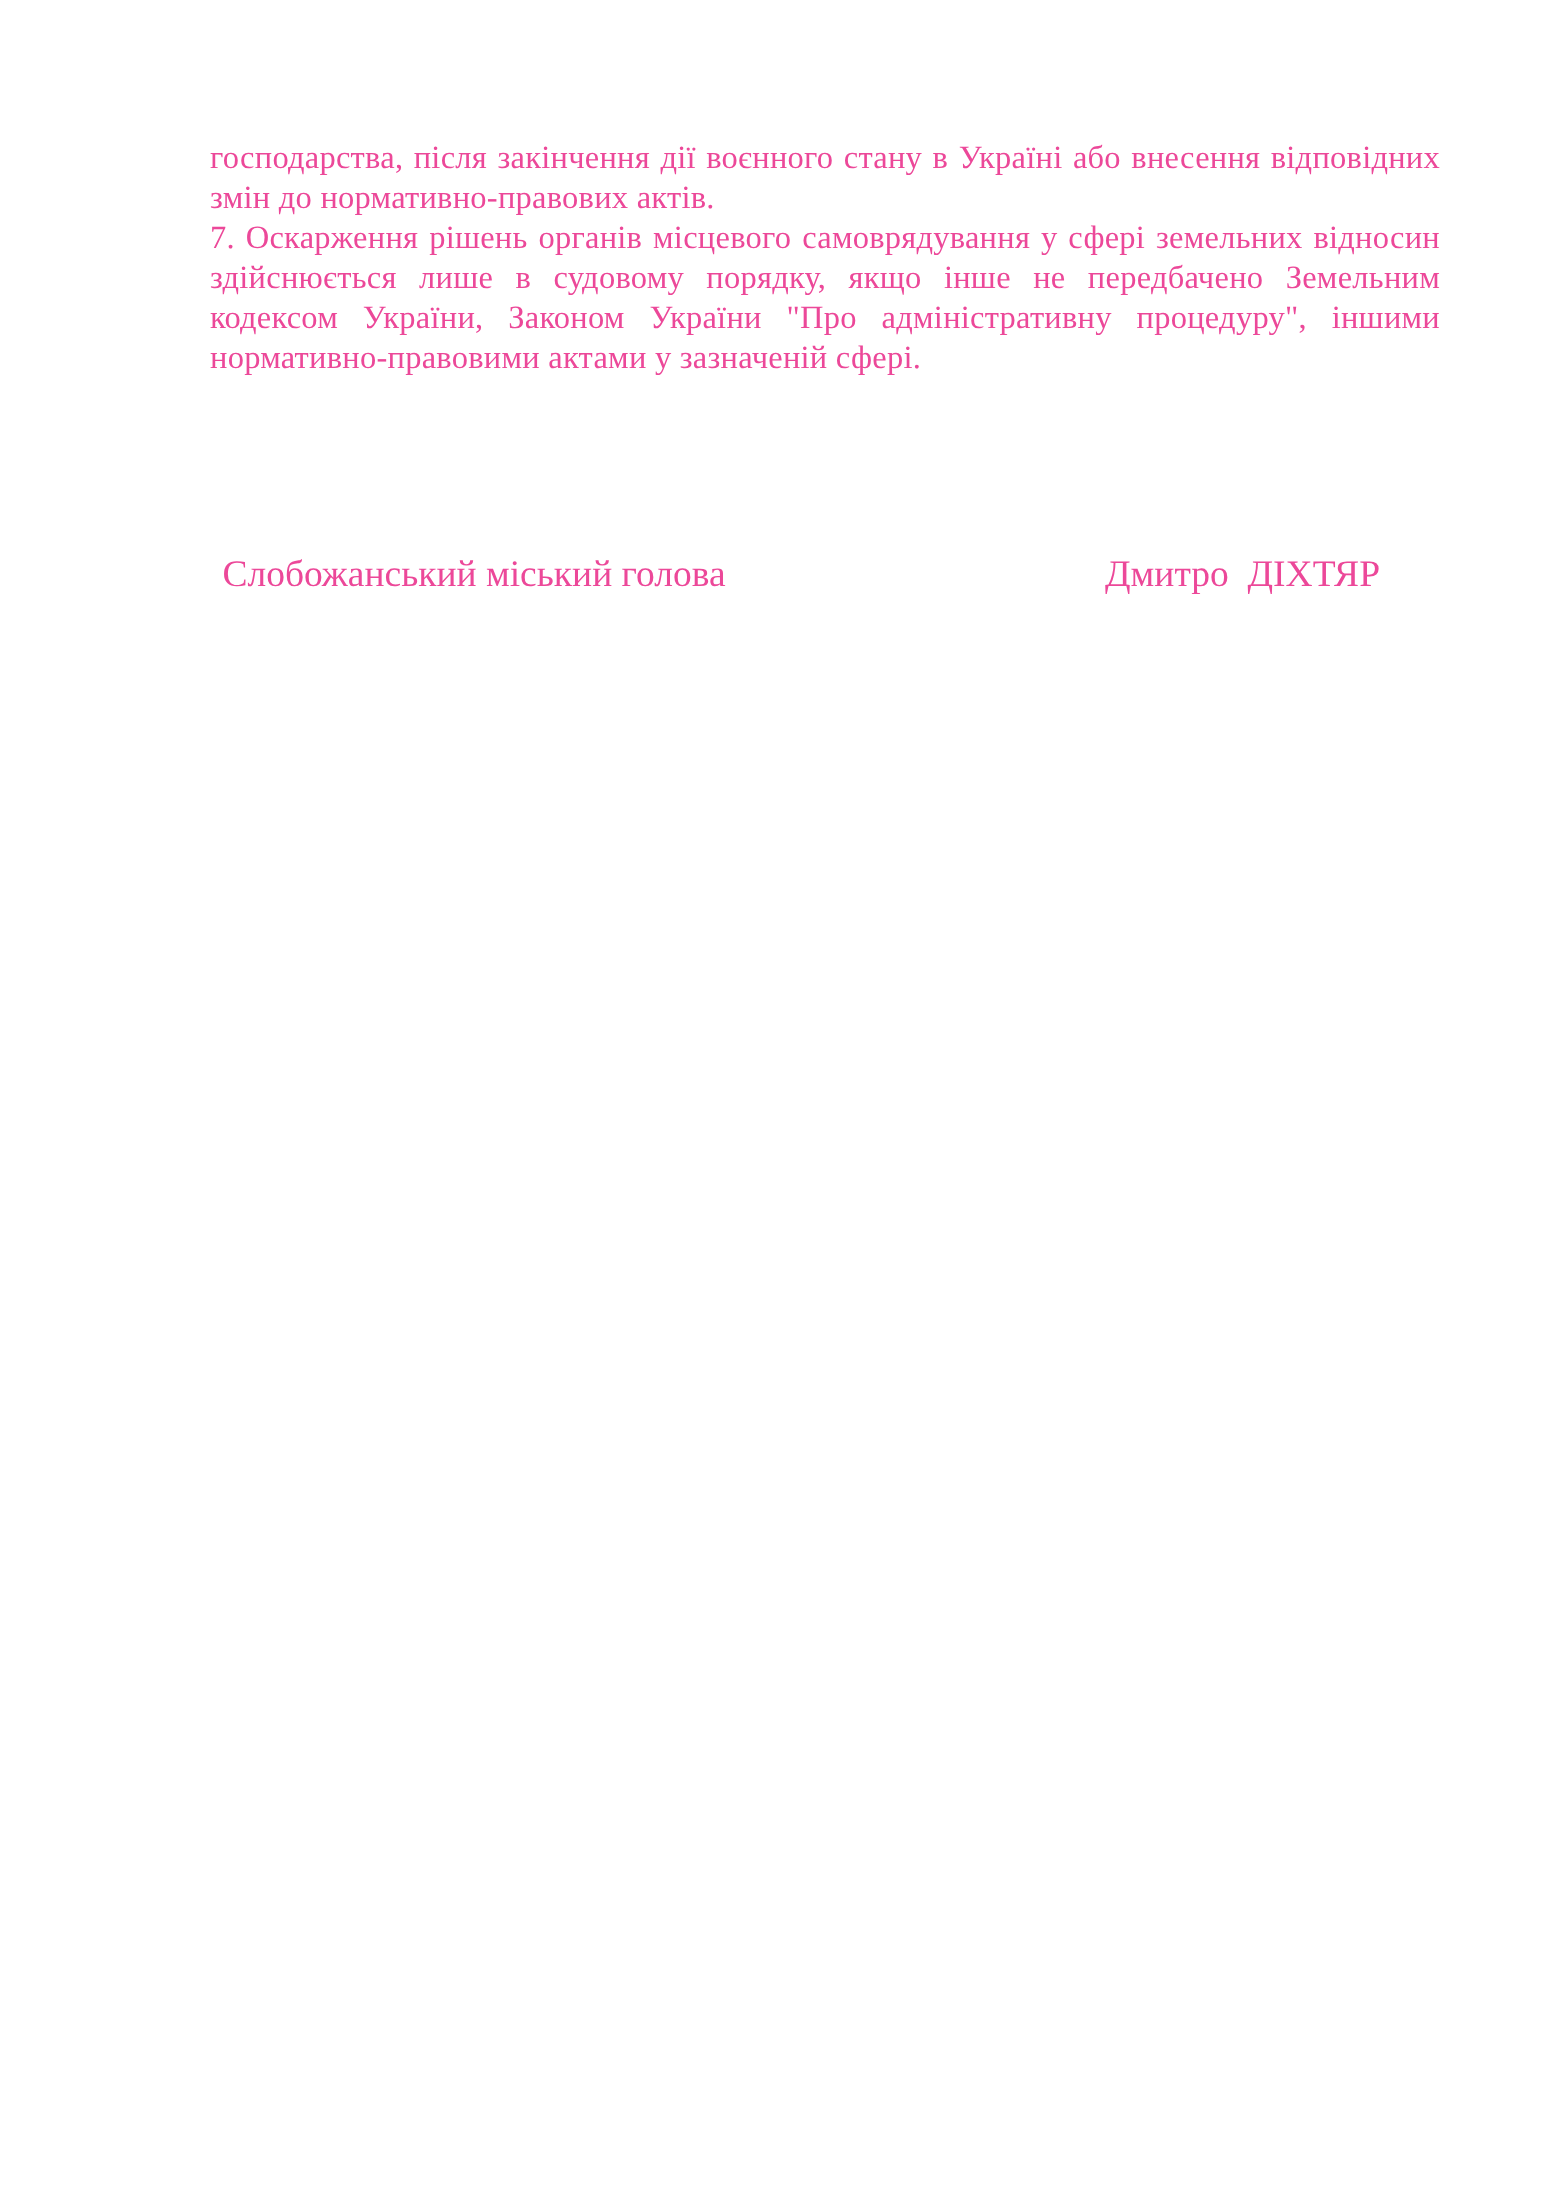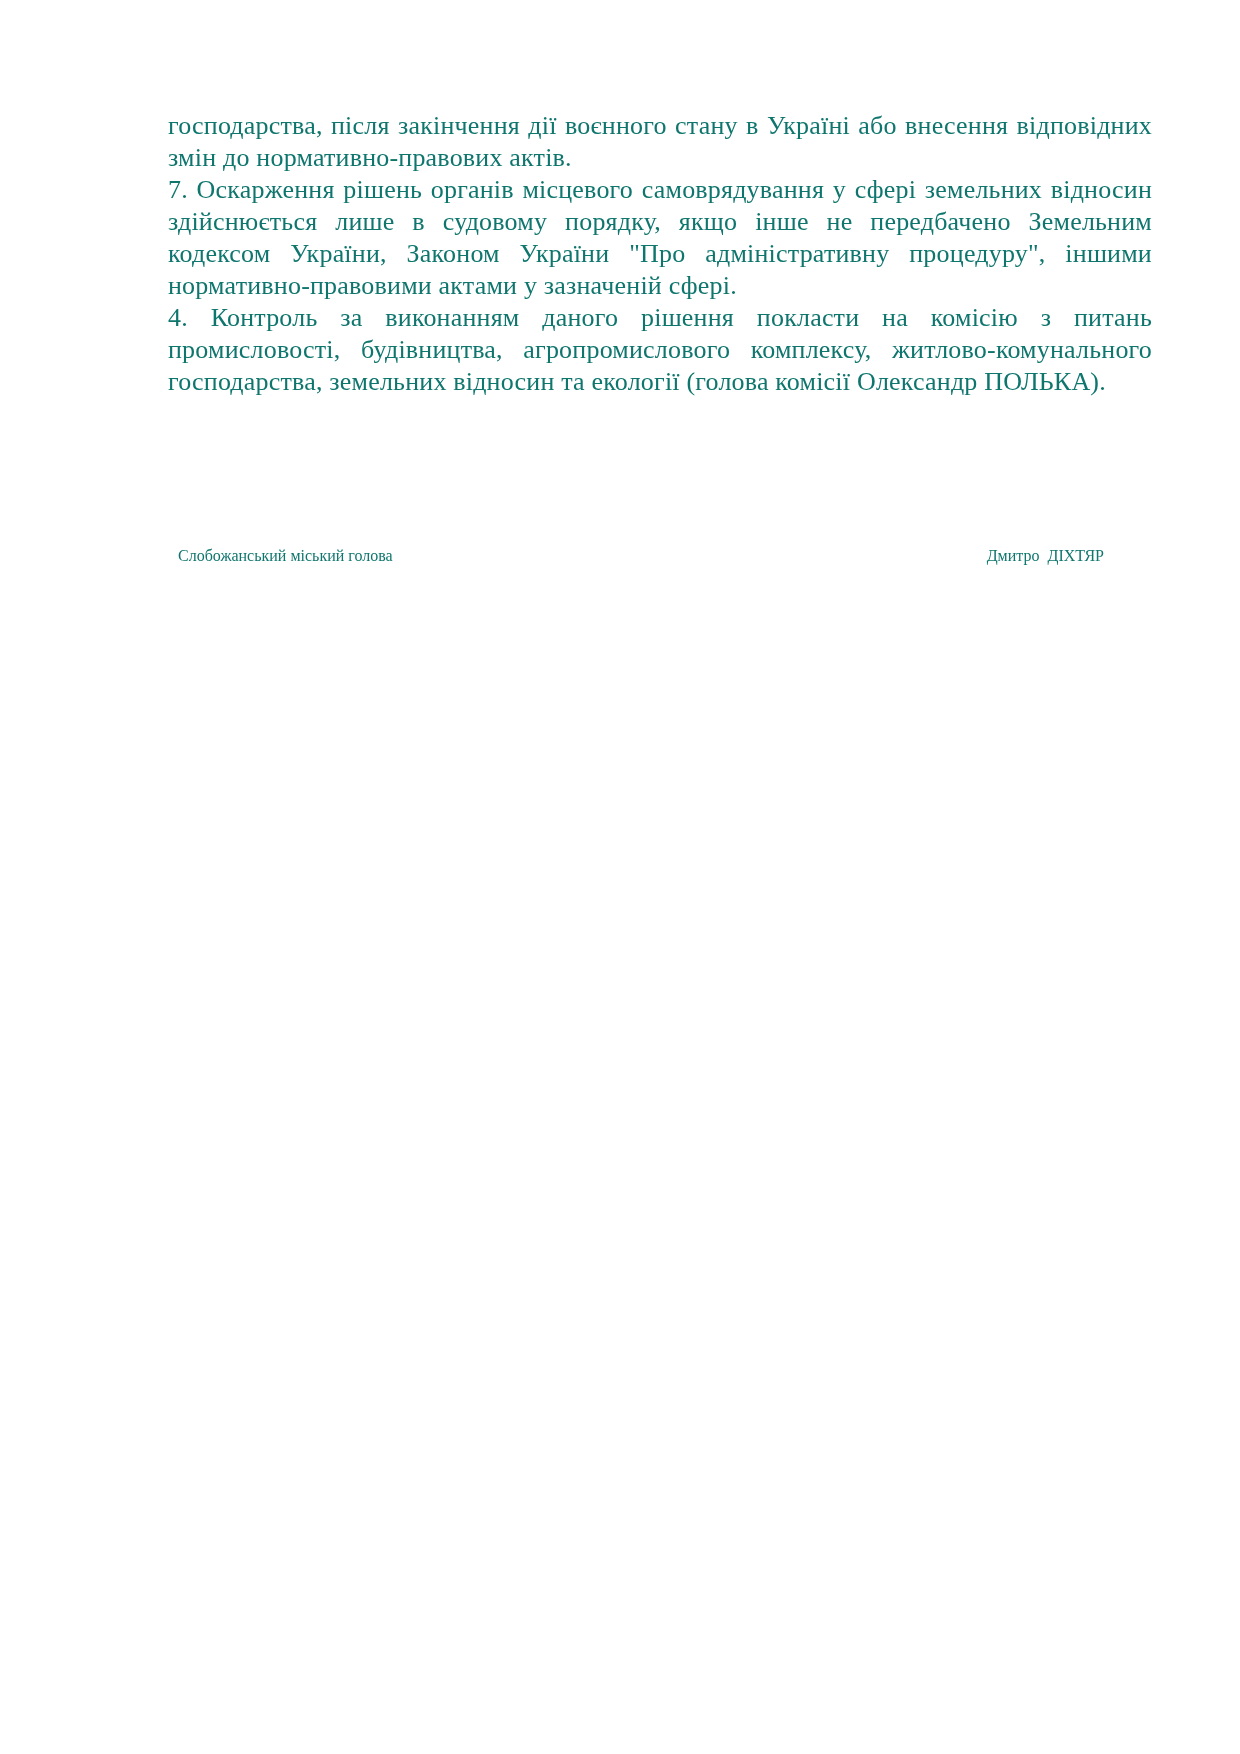--- a/index.html
+++ b/index.html
@@ -7,58 +7,57 @@
     padding: 0;
     background: #ffffff;
   }
   .page {
     position: relative;
     width: 1240px;
     height: 1754px;
     background: #ffffff;
     overflow: hidden;
     font-family: "Liberation Serif", "DejaVu Serif", serif;
-    color: #0f766e;
+    color: #ec4899;
   }
   .content {
     position: absolute;
     top: 110px;
     left: 168px;
     width: 984px;
   }
   .para {
     margin: 0;
     font-size: 26px;
     line-height: 32px;
     text-align: justify;
     letter-spacing: 0.2px;
   }
   .signature-row {
     margin-top: 142px;
     display: flex;
     justify-content: space-between;
     align-items: baseline;
-    font-size: 16px;
+    font-size: 30px;
     line-height: 32px;
   }
   .signature-title {
     padding-left: 10px;
     white-space: pre;
   }
   .signature-name {
     margin-right: 48px;
     white-space: pre;
   }
 </style>
 </head>
 <body>
 
 <div class="page">
   <div class="content">
     <p class="para">господарства, після закінчення дії воєнного стану в Україні або внесення відповідних змін до нормативно-правових актів.</p>
     <p class="para">7. Оскарження рішень органів місцевого самоврядування  у сфері земельних відносин здійснюється лише в судовому порядку, якщо інше не передбачено Земельним кодексом України, Законом України "Про адміністративну процедуру", іншими нормативно-правовими актами у зазначеній сфері.</p>
-    <p class="para">4. Контроль за виконанням даного рішення покласти  на  комісію з питань промисловості, будівництва, агропромислового комплексу, житлово-комунального господарства, земельних відносин та екології (голова комісії  Олександр ПОЛЬКА).</p>
     <div class="signature-row">
       <span class="signature-title">Слобожанський міський голова</span>
       <span class="signature-name">Дмитро  ДІХТЯР</span>
     </div>
   </div>
 </div>
 
 </body></html>

